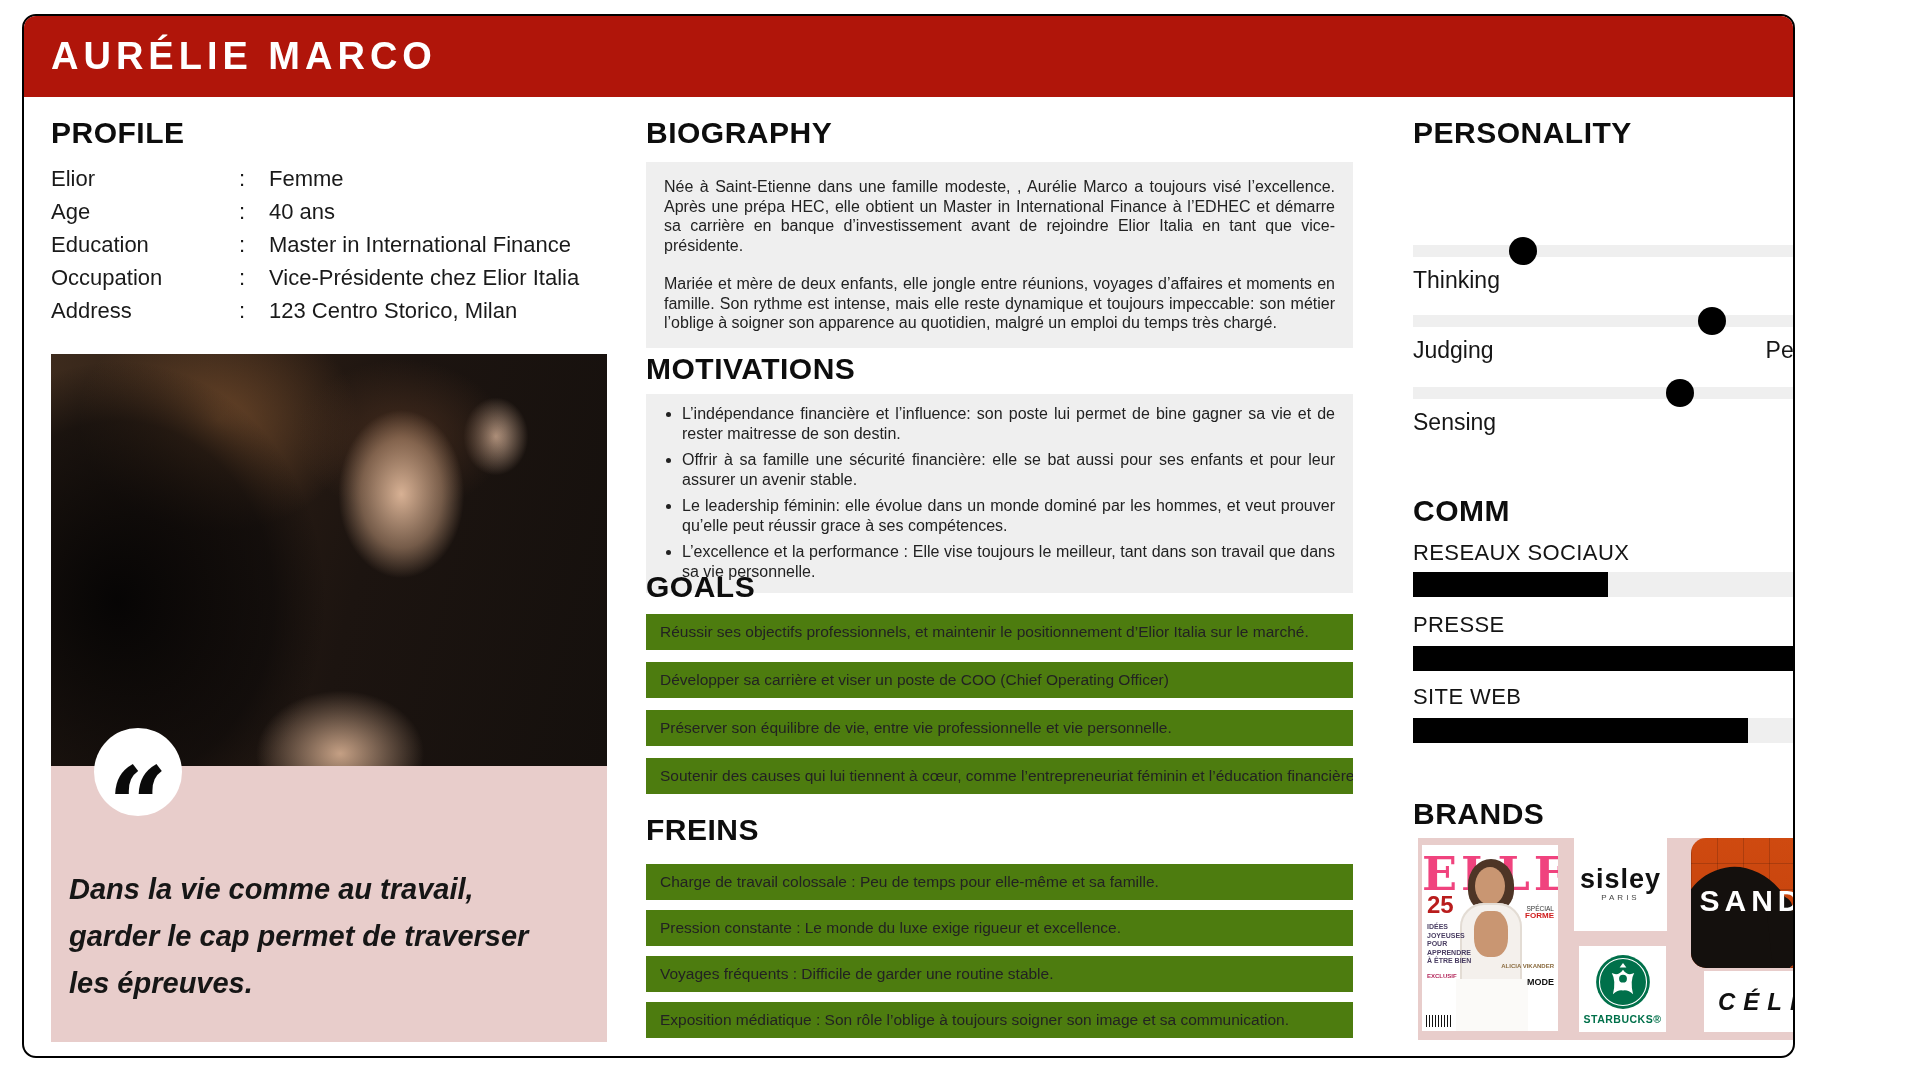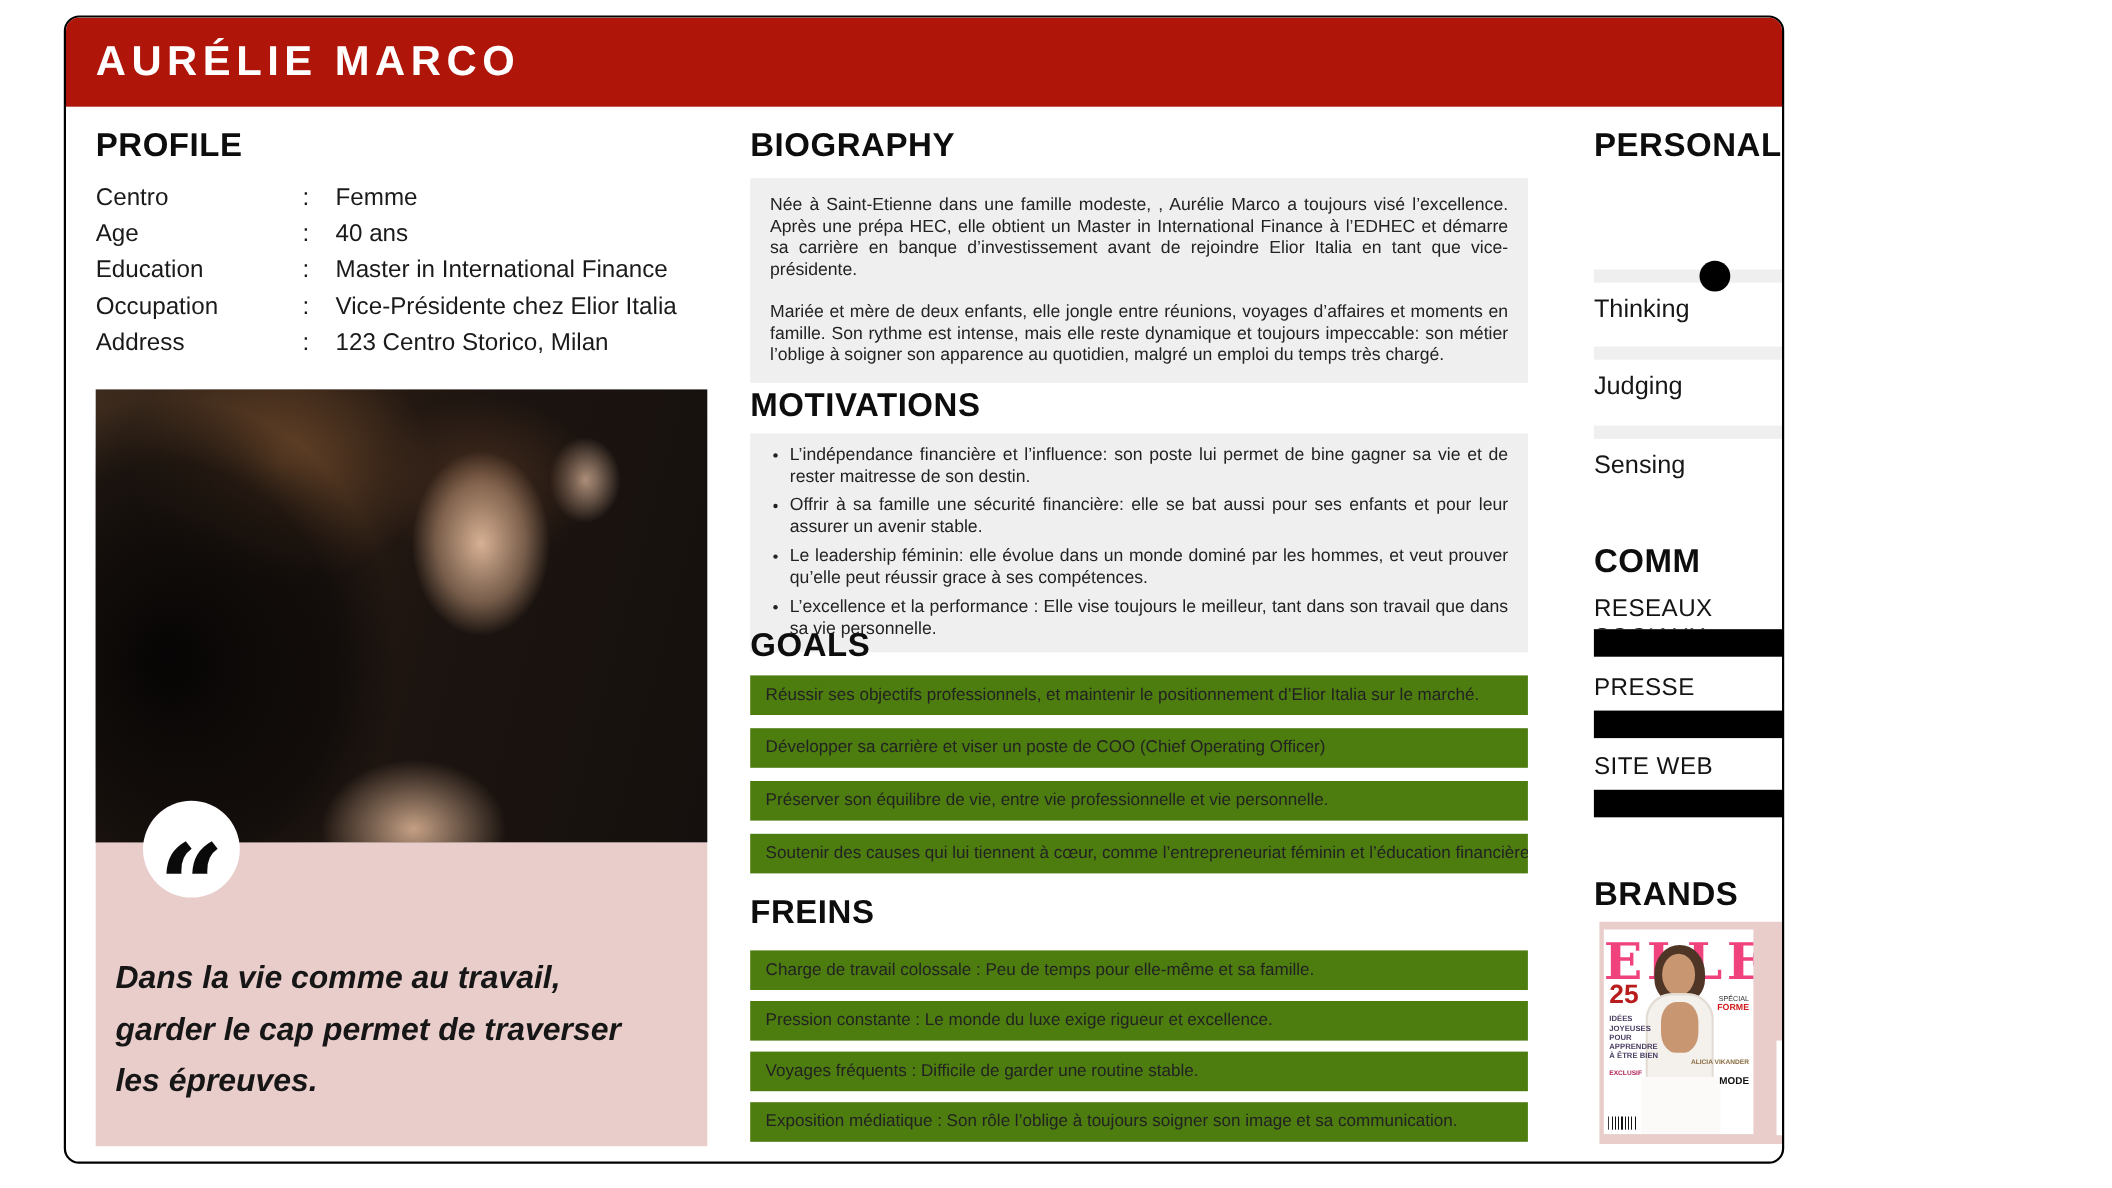--- a/index.html
+++ b/index.html
@@ -1,18 +1,18 @@
 <!DOCTYPE html>
 <html><head>
 <meta charset="utf-8">
 <style>
   html,body{margin:0;padding:0;background:#fff;width:1920px;height:1080px;overflow:hidden;
     font-family:"Liberation Sans","DejaVu Sans",sans-serif;color:#111;}
-  .card{position:absolute;left:22px;top:14px;width:1564px;height:1044px;background:#fff;
-    border:2px solid #000;border-radius:14px;overflow:hidden;box-sizing:border-box;margin-left:36px;}
+  .card{position:absolute;left:22px;top:14px;width:1773px;height:1044px;background:#fff;
+    border:2px solid #000;border-radius:14px;overflow:hidden;box-sizing:border-box;}
   
   .header{position:absolute;left:0;top:0;width:100%;height:81px;background:#B0150A;
     display:flex;align-items:center;padding-left:27px;box-sizing:border-box;}
   .header .title{color:#fff;font-size:38px;font-weight:800;letter-spacing:5px;}
   
   .h2{position:absolute;font-size:30px;font-weight:800;color:#0d0d0d;letter-spacing:.5px;}
   
   .ptable{position:absolute;left:27px;top:146px;width:566px;}
   .prow{display:flex;height:33px;align-items:center;font-size:22px;color:#1a1a1a;}
   .plabel{width:188px;}
@@ -109,21 +109,21 @@
 <div class="card">
 
   <div class="header">
     <div class="title">AURÉLIE MARCO</div>
   </div>
 
   <div class="h2" style="left:27px;top:100px;">PROFILE</div>
 
   <div class="ptable">
     <div class="prow">
-      <span class="plabel">Centro</span>
+      <span class="plabel">Elior</span>
       <span class="pcolon">:</span>
       <span class="pvalue">Femme</span>
     </div>
     <div class="prow">
       <span class="plabel">Age</span>
       <span class="pcolon">:</span>
       <span class="pvalue">40 ans</span>
     </div>
     <div class="prow">
       <span class="plabel">Education</span>
@@ -245,20 +245,24 @@
       <div class="elle-exclusif">EXCLUSIF</div>
       <div class="elle-special">
         <span>SPÉCIAL</span><br>
         <b>FORME</b>
       </div>
       <div class="elle-name">ALICIA VIKANDER</div>
       <div class="elle-mode">MODE</div>
       <div class="elle-barcode"></div>
     </div>
 
+    <div class="tile sisley">
+      <div class="sisley-name">sisley</div>
+      <div class="sisley-sub">PARIS</div>
+    </div>
 
     <div class="tile sbx">
       <svg viewBox="0 0 100 100">
         <circle cx="50" cy="50" r="48" fill="#00704A"></circle>
         <circle cx="50" cy="50" r="42" fill="none" stroke="#ffffff" stroke-width="2"></circle>
         <path d="M32 72 Q38 48 30 34 Q42 40 50 28 Q58 40 70 34 Q62 48 68 72 Q59 63 50 65 Q41 63 32 72 Z" fill="#ffffff"></path>
         <circle cx="50" cy="44" r="7" fill="#00704A"></circle>
         <path d="M44 24 L50 16 L56 24 Z" fill="#ffffff"></path>
       </svg>
       <div class="sbx-name">STARBUCKS®</div>

